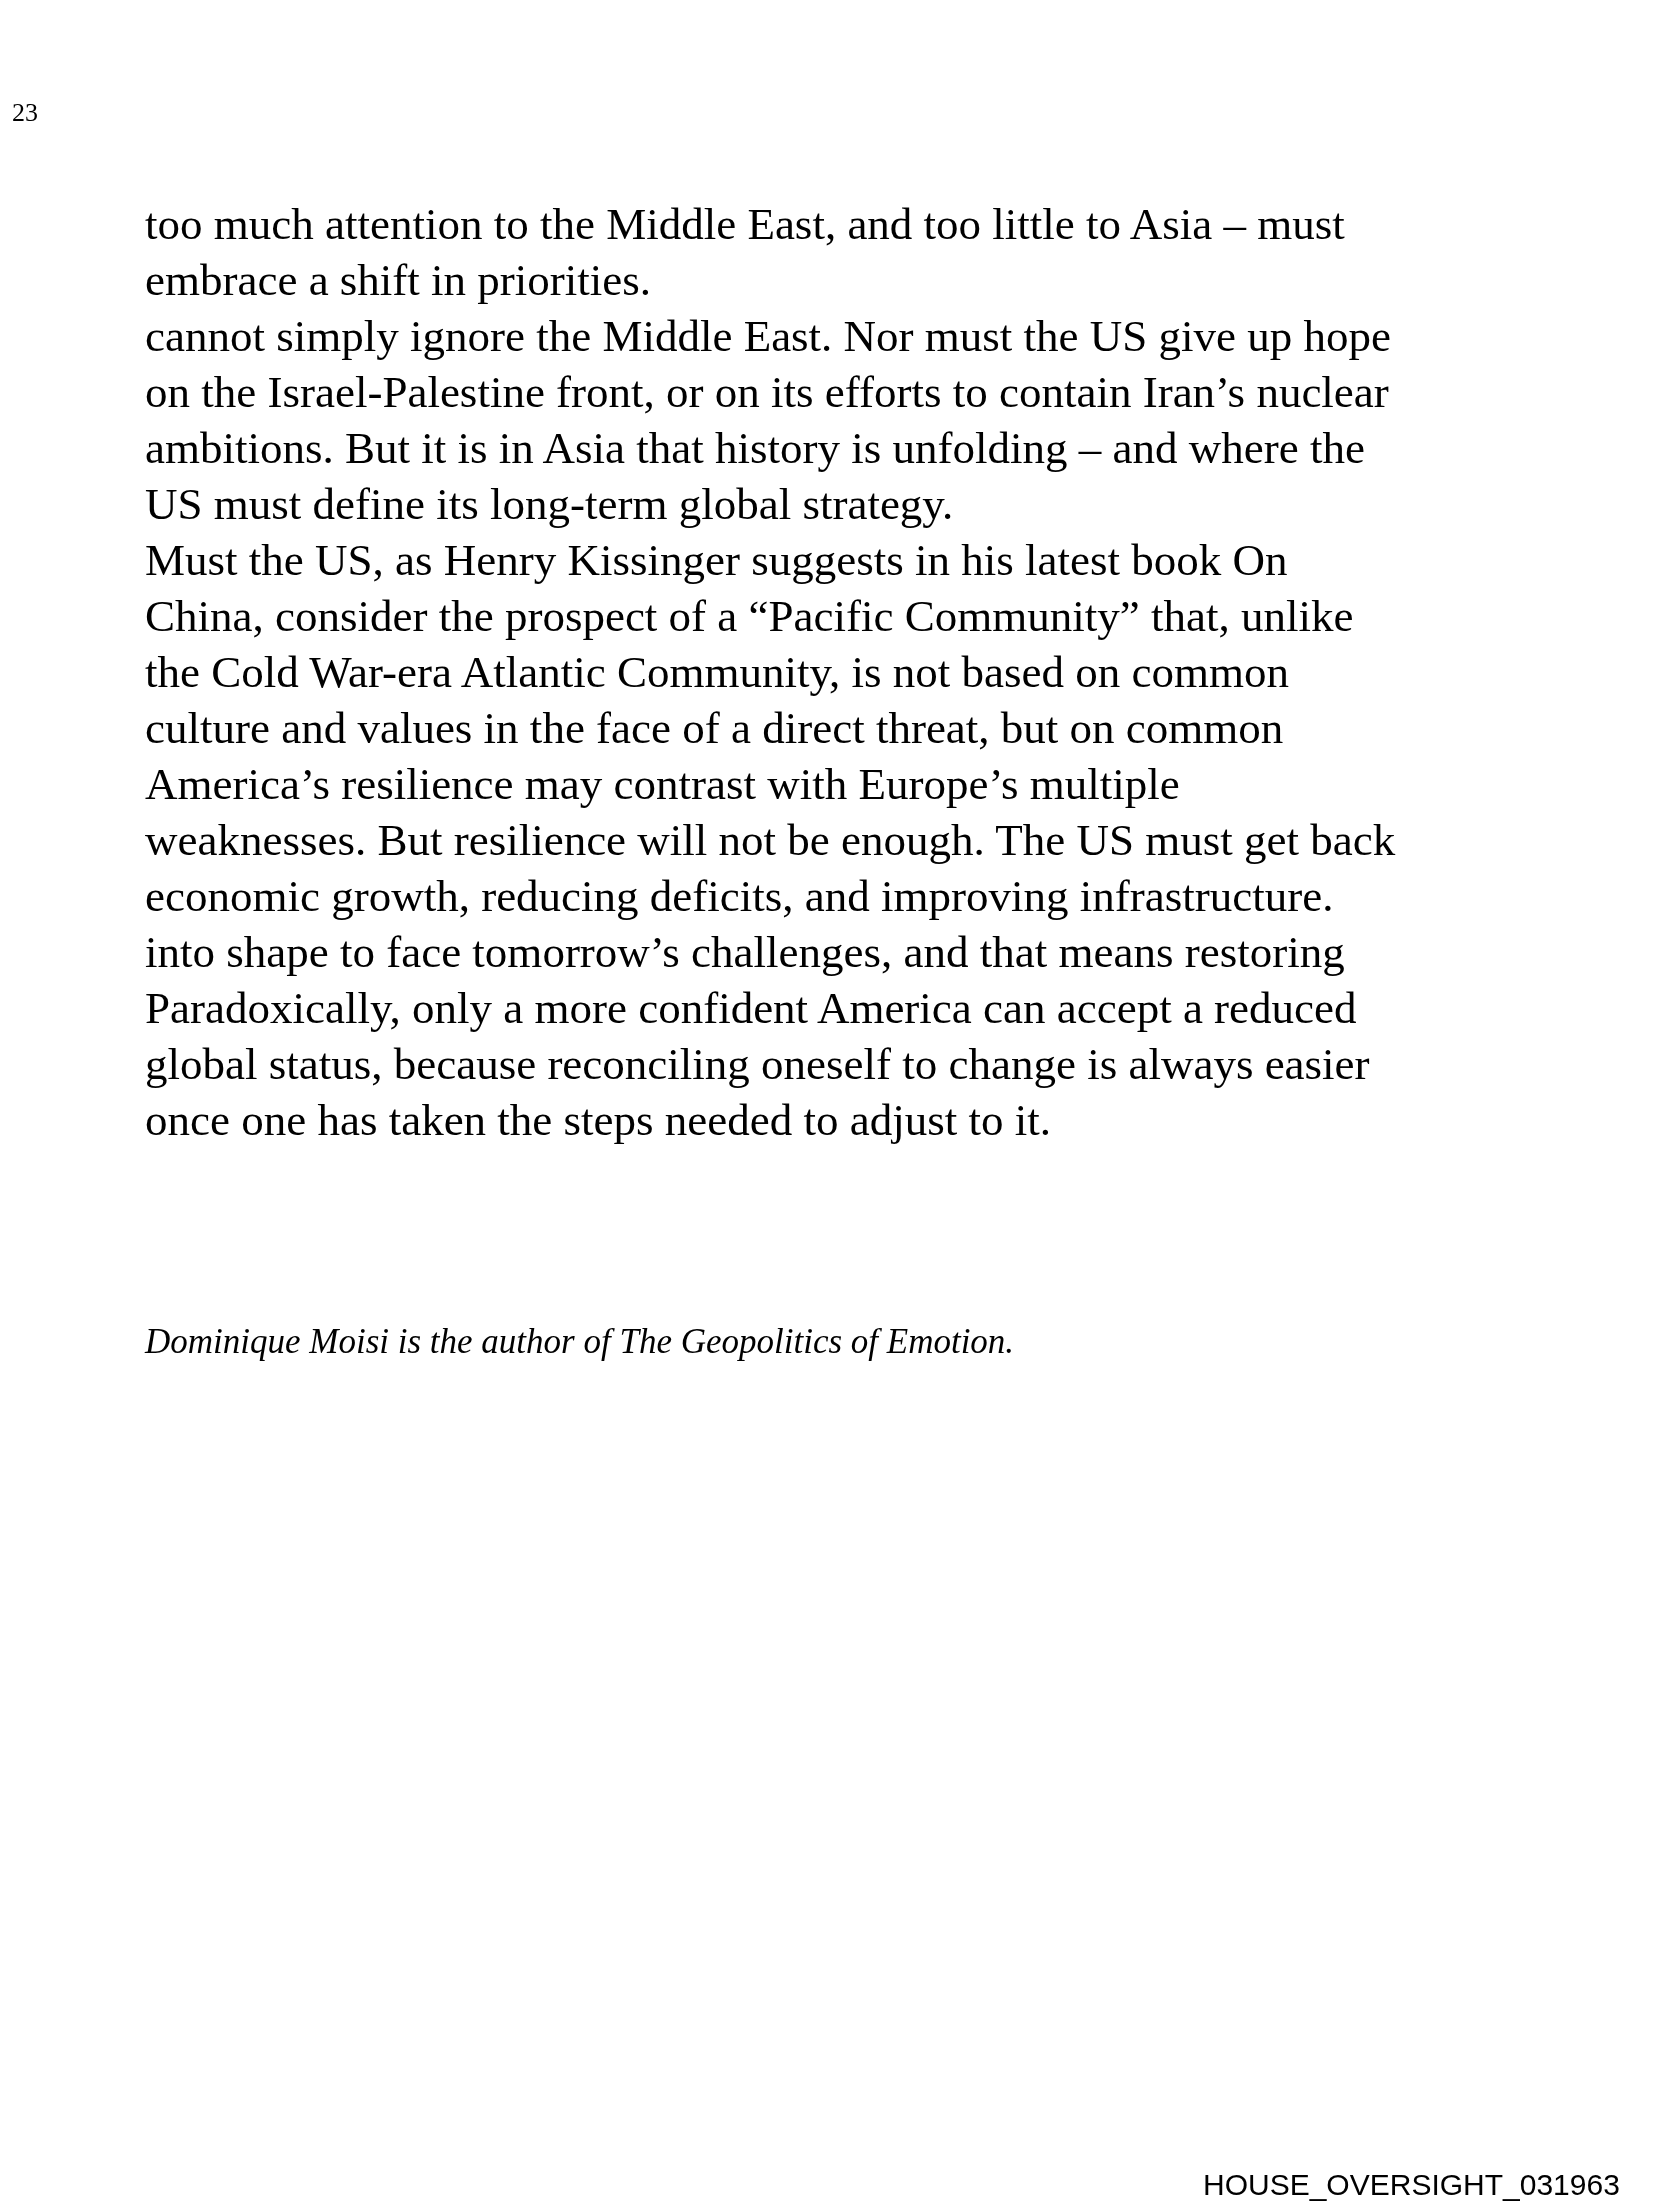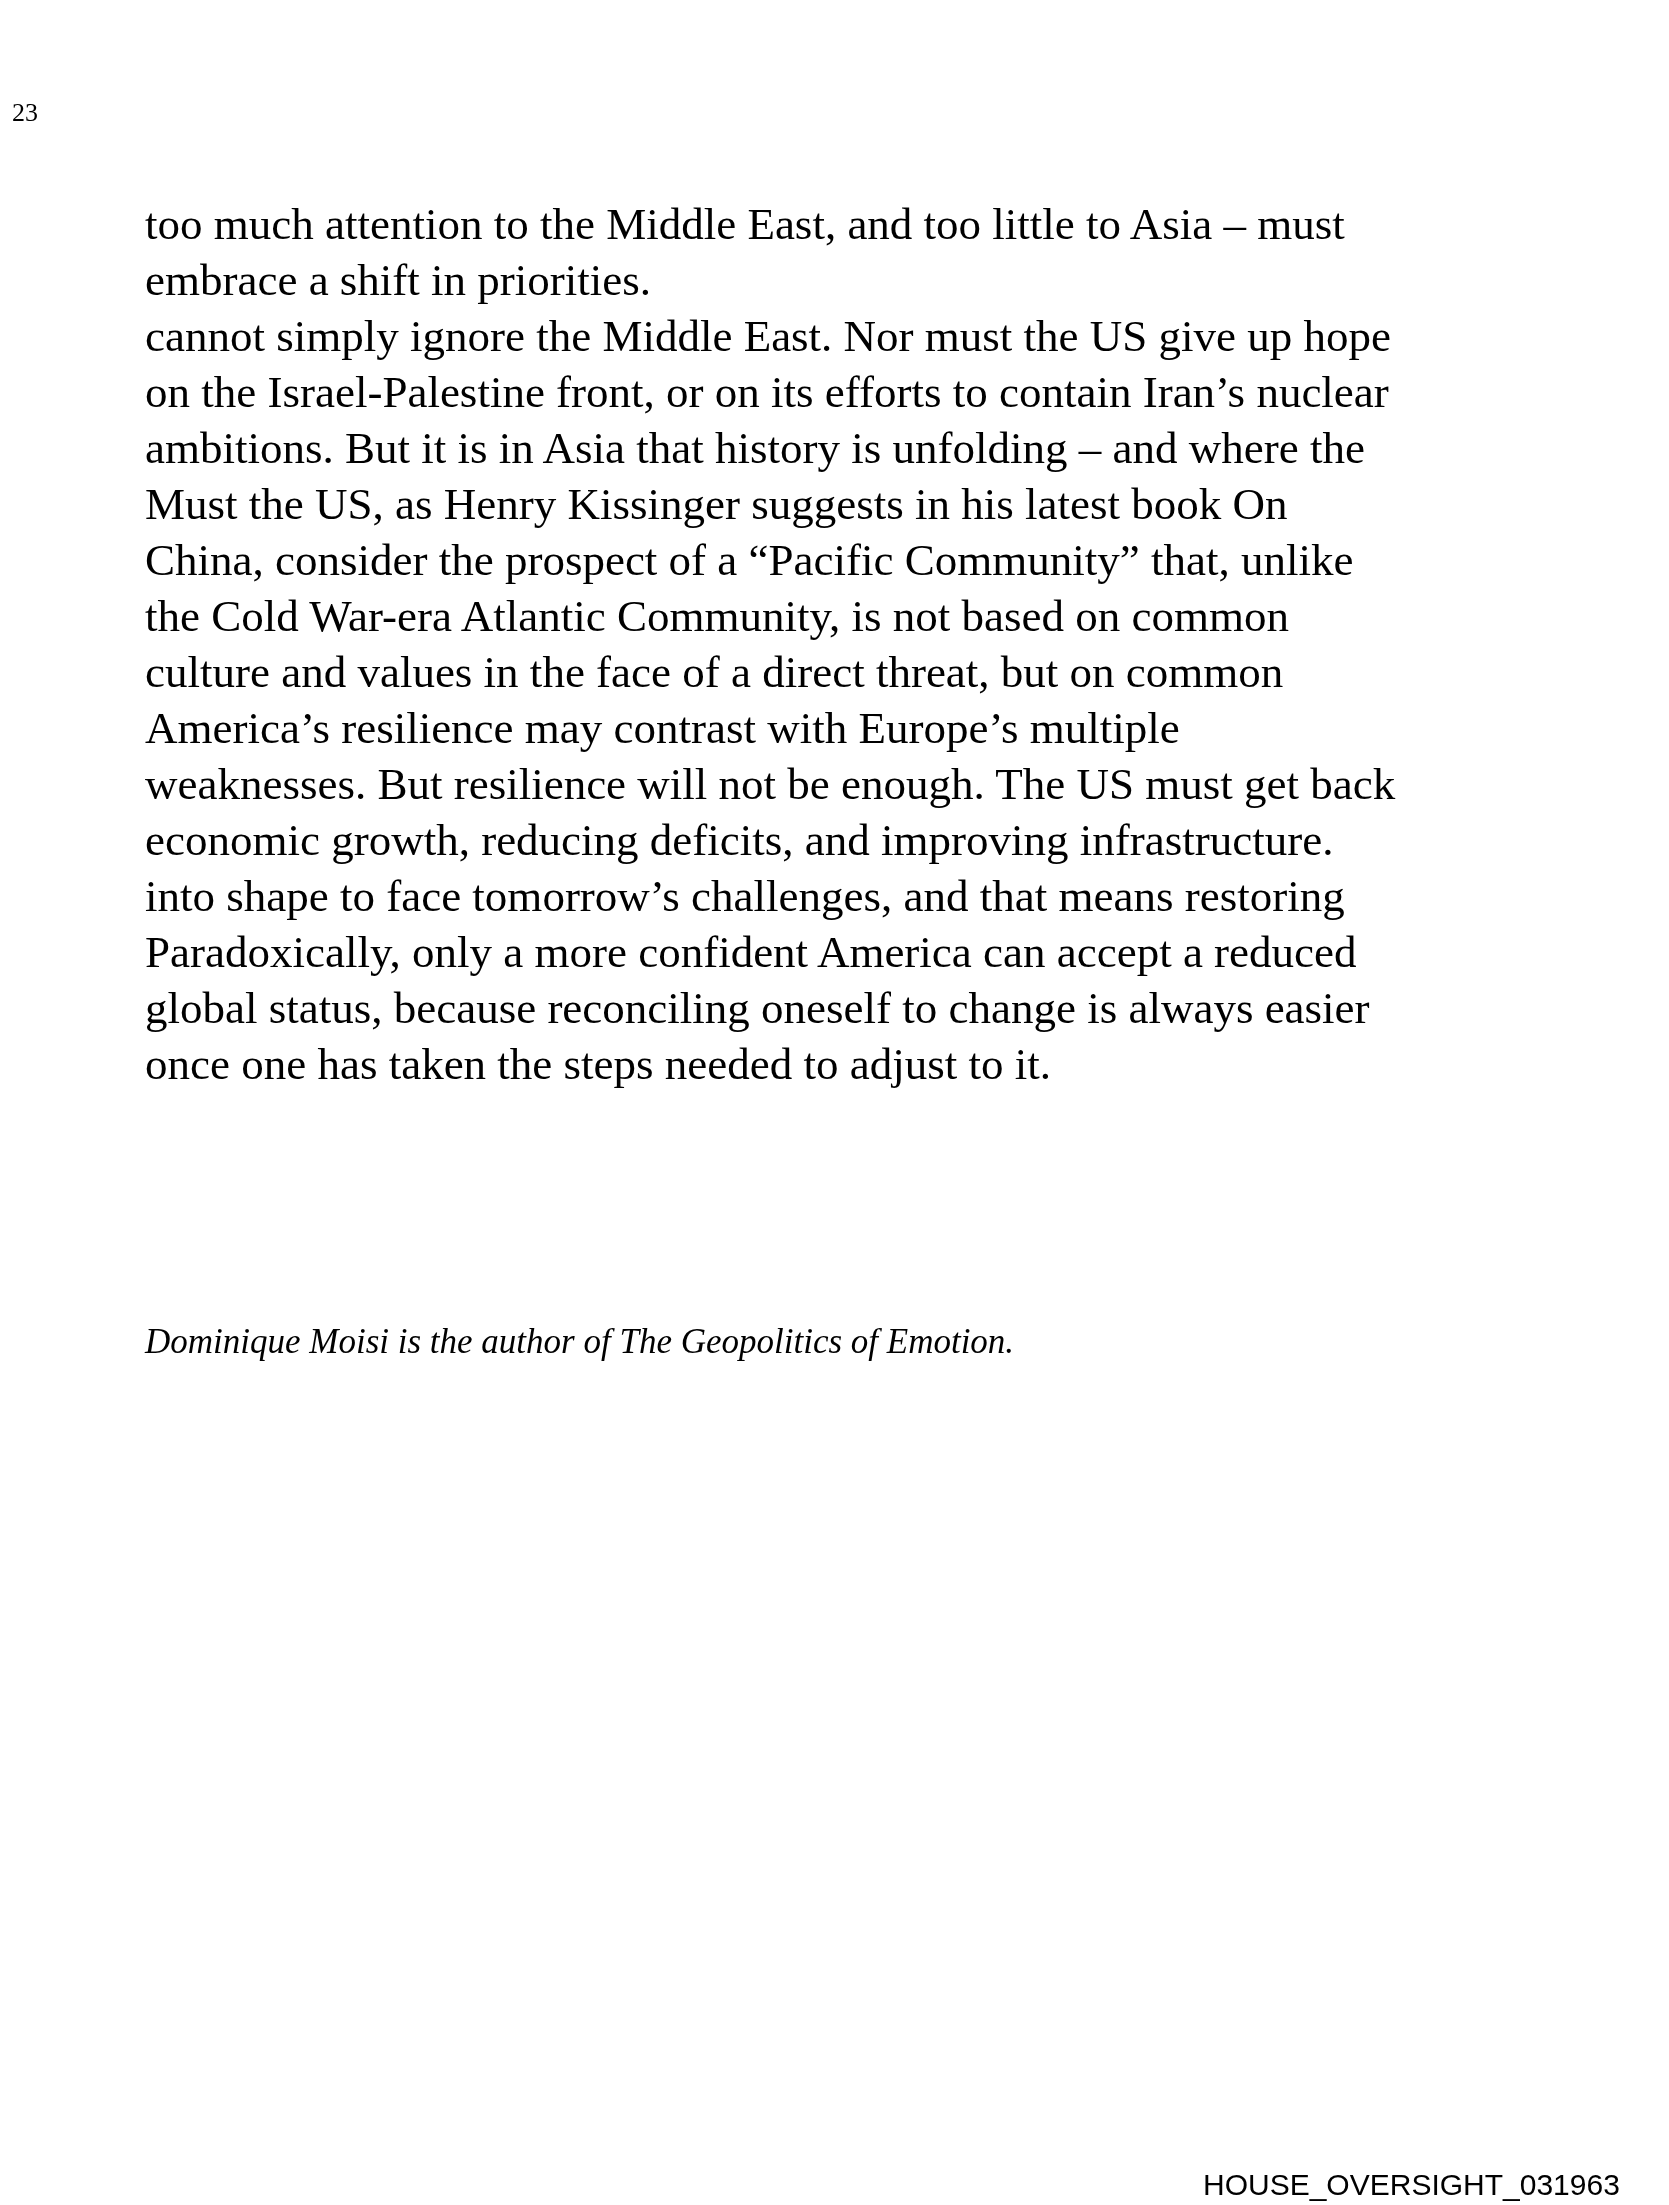--- a/index.html
+++ b/index.html
@@ -27,20 +27,21 @@
 <body>
 
 <div class="page-number">23</div>
 
 <div class="body-text">
   <span class="line">too much attention to the Middle East, and too little to Asia – must</span>
   <span class="line">embrace a shift in priorities.</span>
   <span class="line">cannot simply ignore the Middle East. Nor must the US give up hope</span>
   <span class="line">on the Israel-Palestine front, or on its efforts to contain Iran’s nuclear</span>
   <span class="line">ambitions. But it is in Asia that history is unfolding – and where the</span>
+  <span class="line">US must define its long-term global strategy.</span>
   <span class="line">Must the US, as Henry Kissinger suggests in his latest book On</span>
   <span class="line">China, consider the prospect of a “Pacific Community” that, unlike</span>
   <span class="line">the Cold War-era Atlantic Community, is not based on common</span>
   <span class="line">culture and values in the face of a direct threat, but on common</span>
   <span class="line">America’s resilience may contrast with Europe’s multiple</span>
   <span class="line">weaknesses. But resilience will not be enough. The US must get back</span>
   <span class="line">economic growth, reducing deficits, and improving infrastructure.</span>
   <span class="line">into shape to face tomorrow’s challenges, and that means restoring</span>
   <span class="line">Paradoxically, only a more confident America can accept a reduced</span>
   <span class="line">global status, because reconciling oneself to change is always easier</span>

